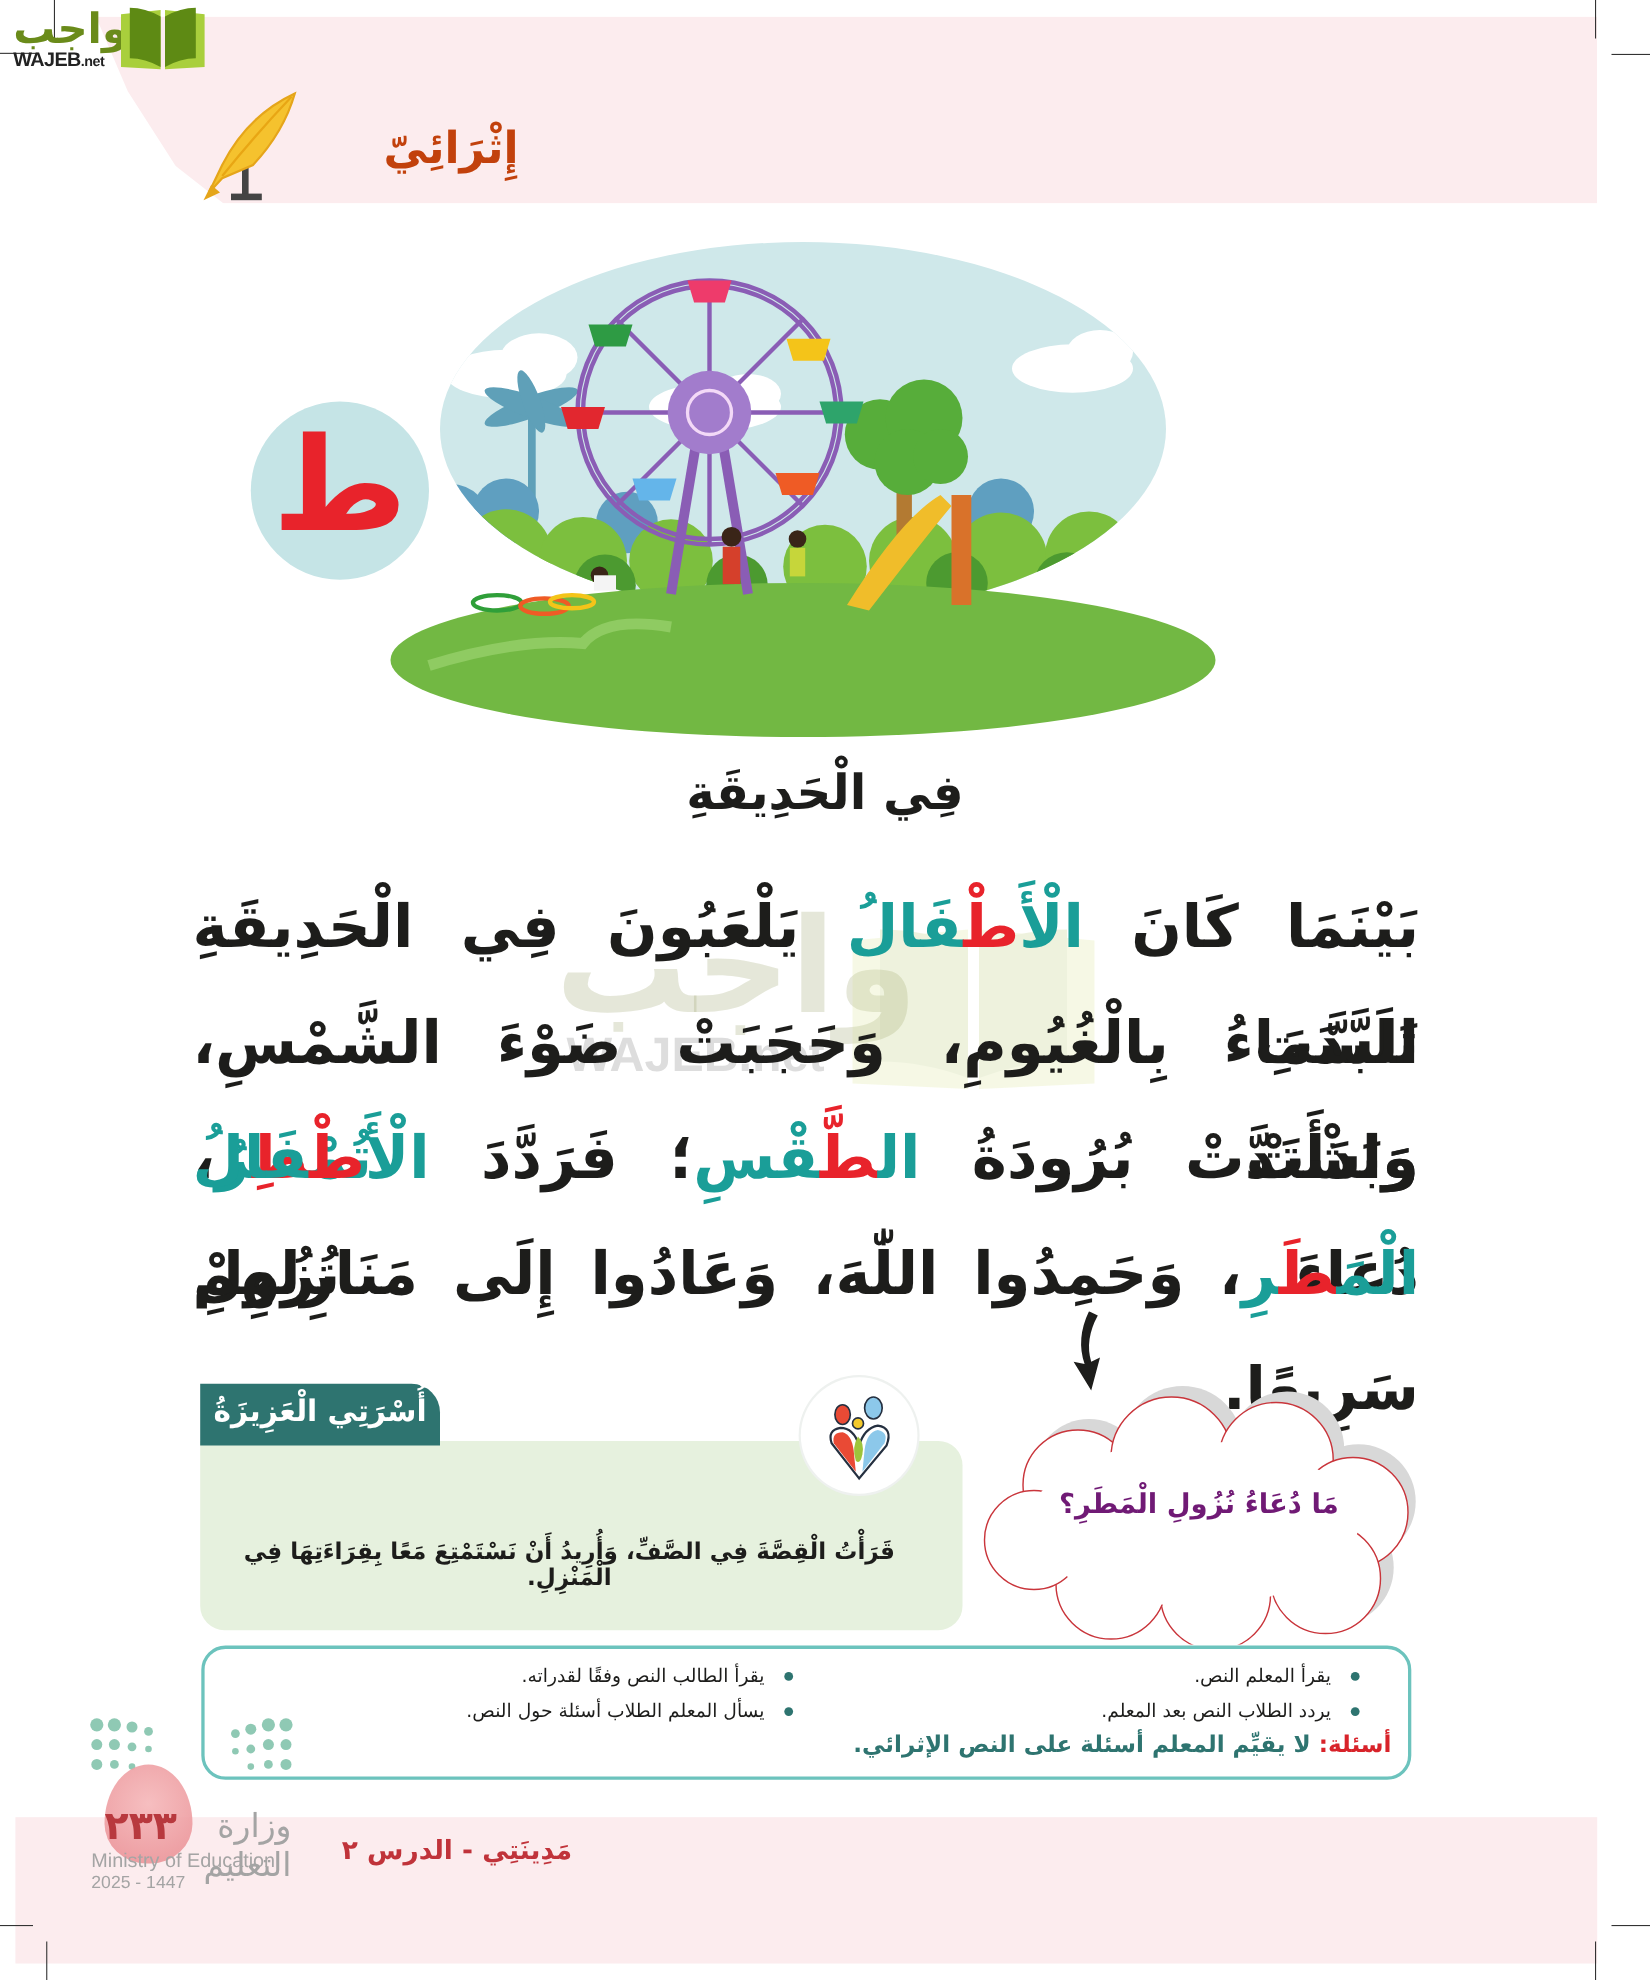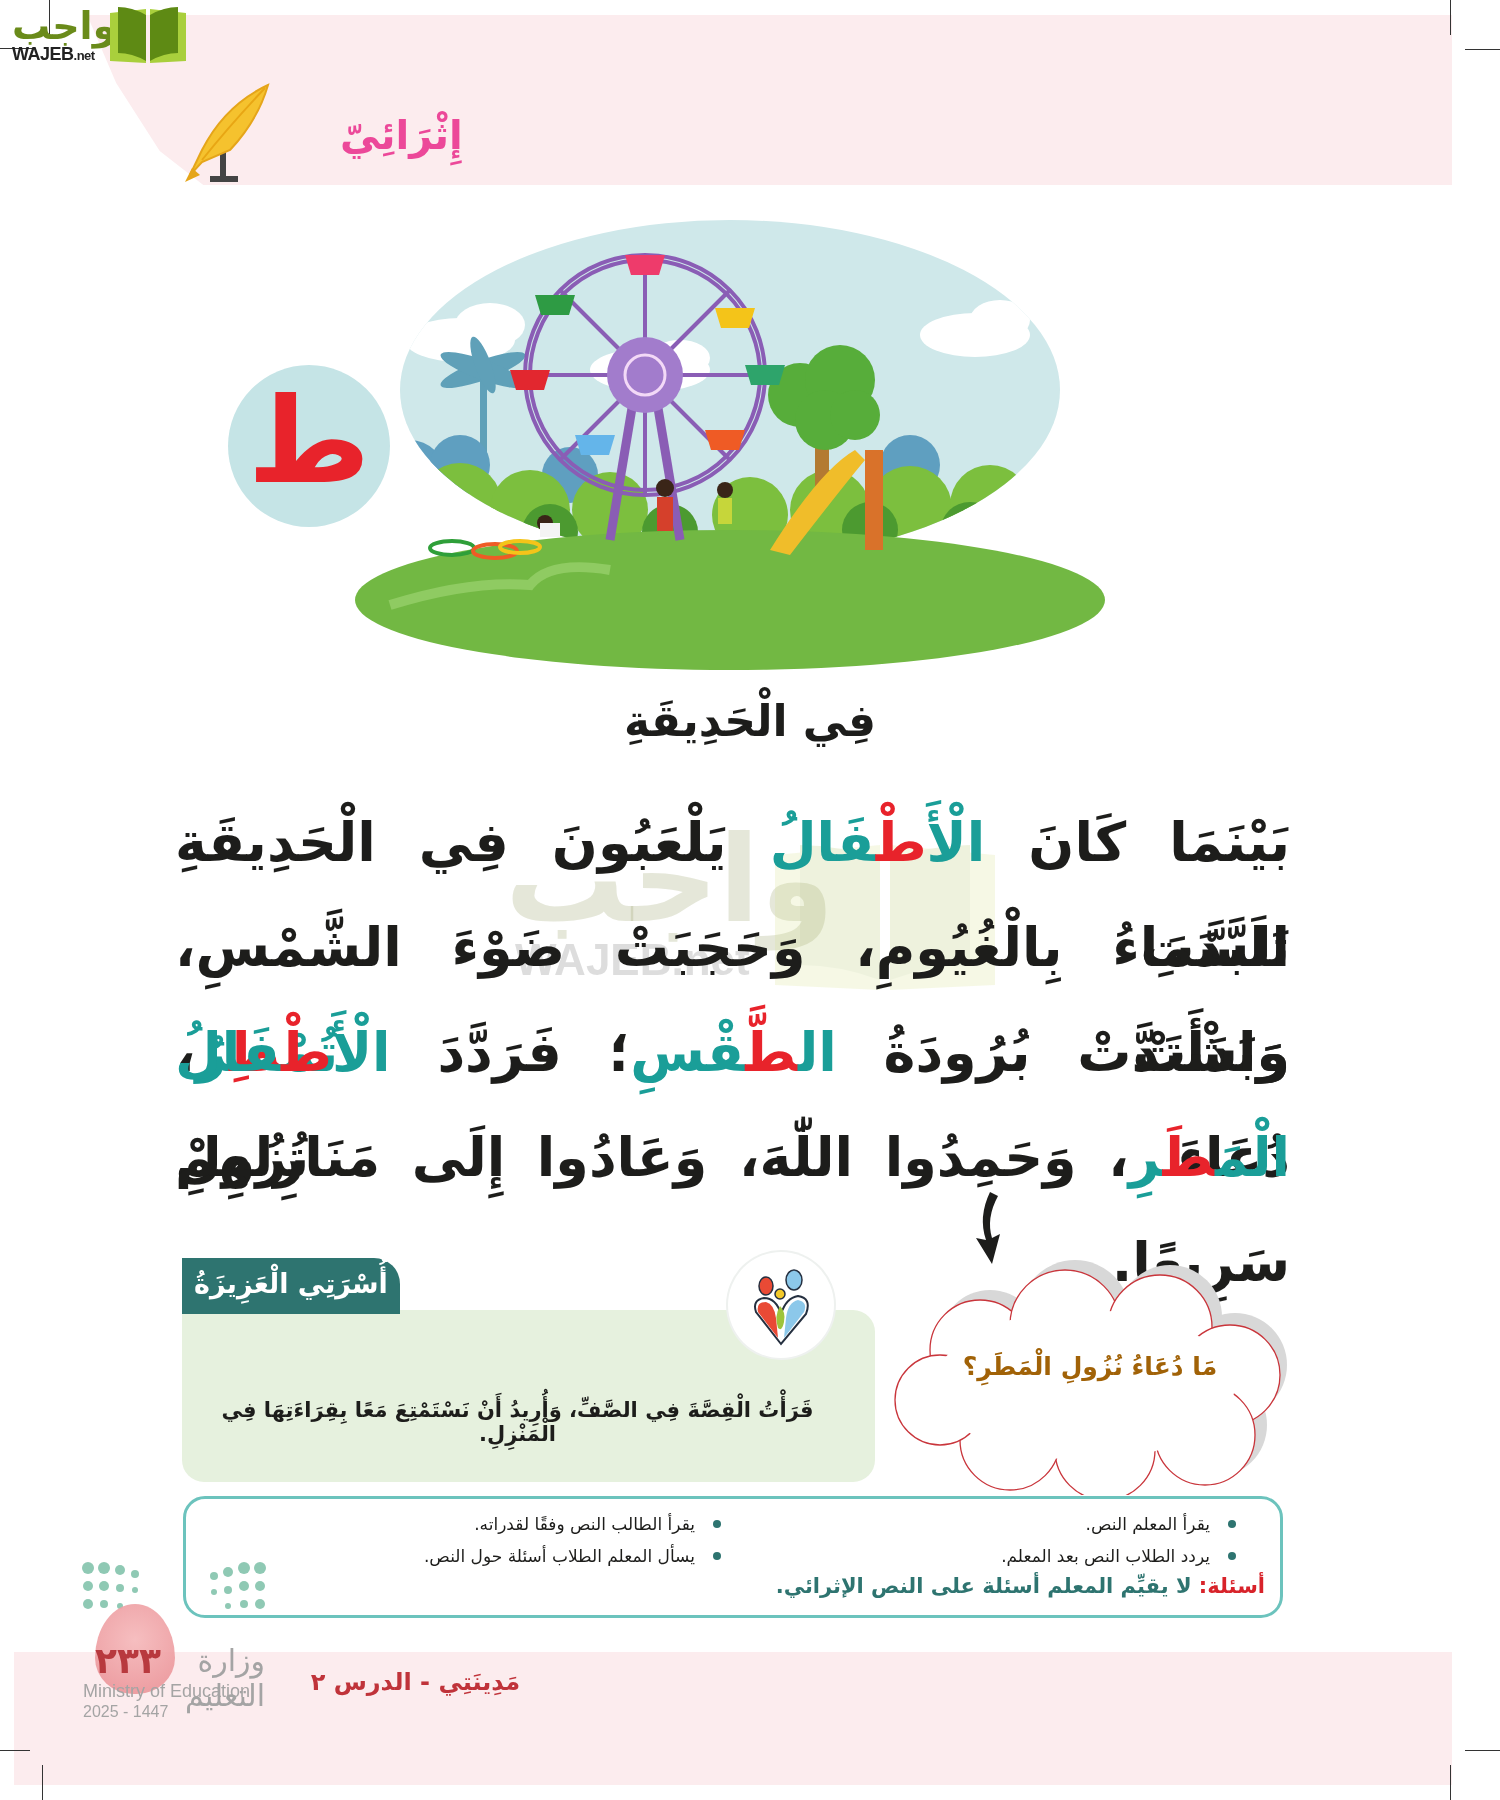--- a/index.html
+++ b/index.html
@@ -26,22 +26,22 @@
     font-size:38px; color:#6a8b1a; direction:rtl; line-height:40px;
   }
   .logo-sub {
     left:12px; top:44px; font-family:"Liberation Sans", sans-serif; font-weight:bold;
     font-size:18px; color:#222; letter-spacing:-0.5px;
   }
   .logo-sub small { font-size:13px; }
   .logo-book { left:108px; top:5px; width:80px; height:60px; }
   
   .section-title {
-    left:340px; top:112px; width:140px; text-align:left;
-    font-size:40px; font-weight:bold; color:#ec4899; direction:rtl;
+    left:340px; top:112px; width:140px; text-align:center;
+    font-size:40px; font-weight:bold; color:#c2410c; direction:rtl;
   }
   .quill { left:180px; top:80px; width:95px; height:105px; }
   
   .letter-circle {
     left:228px; top:365px; width:162px; height:162px; border-radius:50%;
     background:#c5e4e6; display:flex; align-items:center; justify-content:center;
   }
   .letter-circle span {
     font-size:118px; font-weight:bold; color:#e8232b; line-height:1;
     font-family:"DejaVu Sans", sans-serif; margin-top:-10px;
@@ -88,21 +88,21 @@
     font-size:21px; font-weight:bold; color:#1d1d1b;
   }
   .family-icon {
     left:728px; top:1252px; width:106px; height:106px; border-radius:50%;
     background:#fff; box-shadow:0 0 0 2px #eef1ef;
   }
   
   .cloud { left:885px; top:1255px; width:410px; height:240px; }
   .cloud-text {
     left:900px; top:1352px; width:380px; text-align:center; direction:rtl;
-    font-size:25px; font-weight:bold; color:#a16207;
+    font-size:25px; font-weight:bold; color:#701a75;
   }
   
   .notes {
     left:183px; top:1496px; width:1100px; height:122px;
     border:3px solid #6cc3bd; border-radius:22px; box-sizing:border-box; background:#fff;
   }
   .note-col { direction:rtl; font-size:17px; color:#1d1d1b; }
   .note-col div { height:32px; line-height:32px; position:relative; padding-right:30px; }
   .note-col div::before {
     content:""; position:absolute; right:4px; top:12px; width:8px; height:8px;

